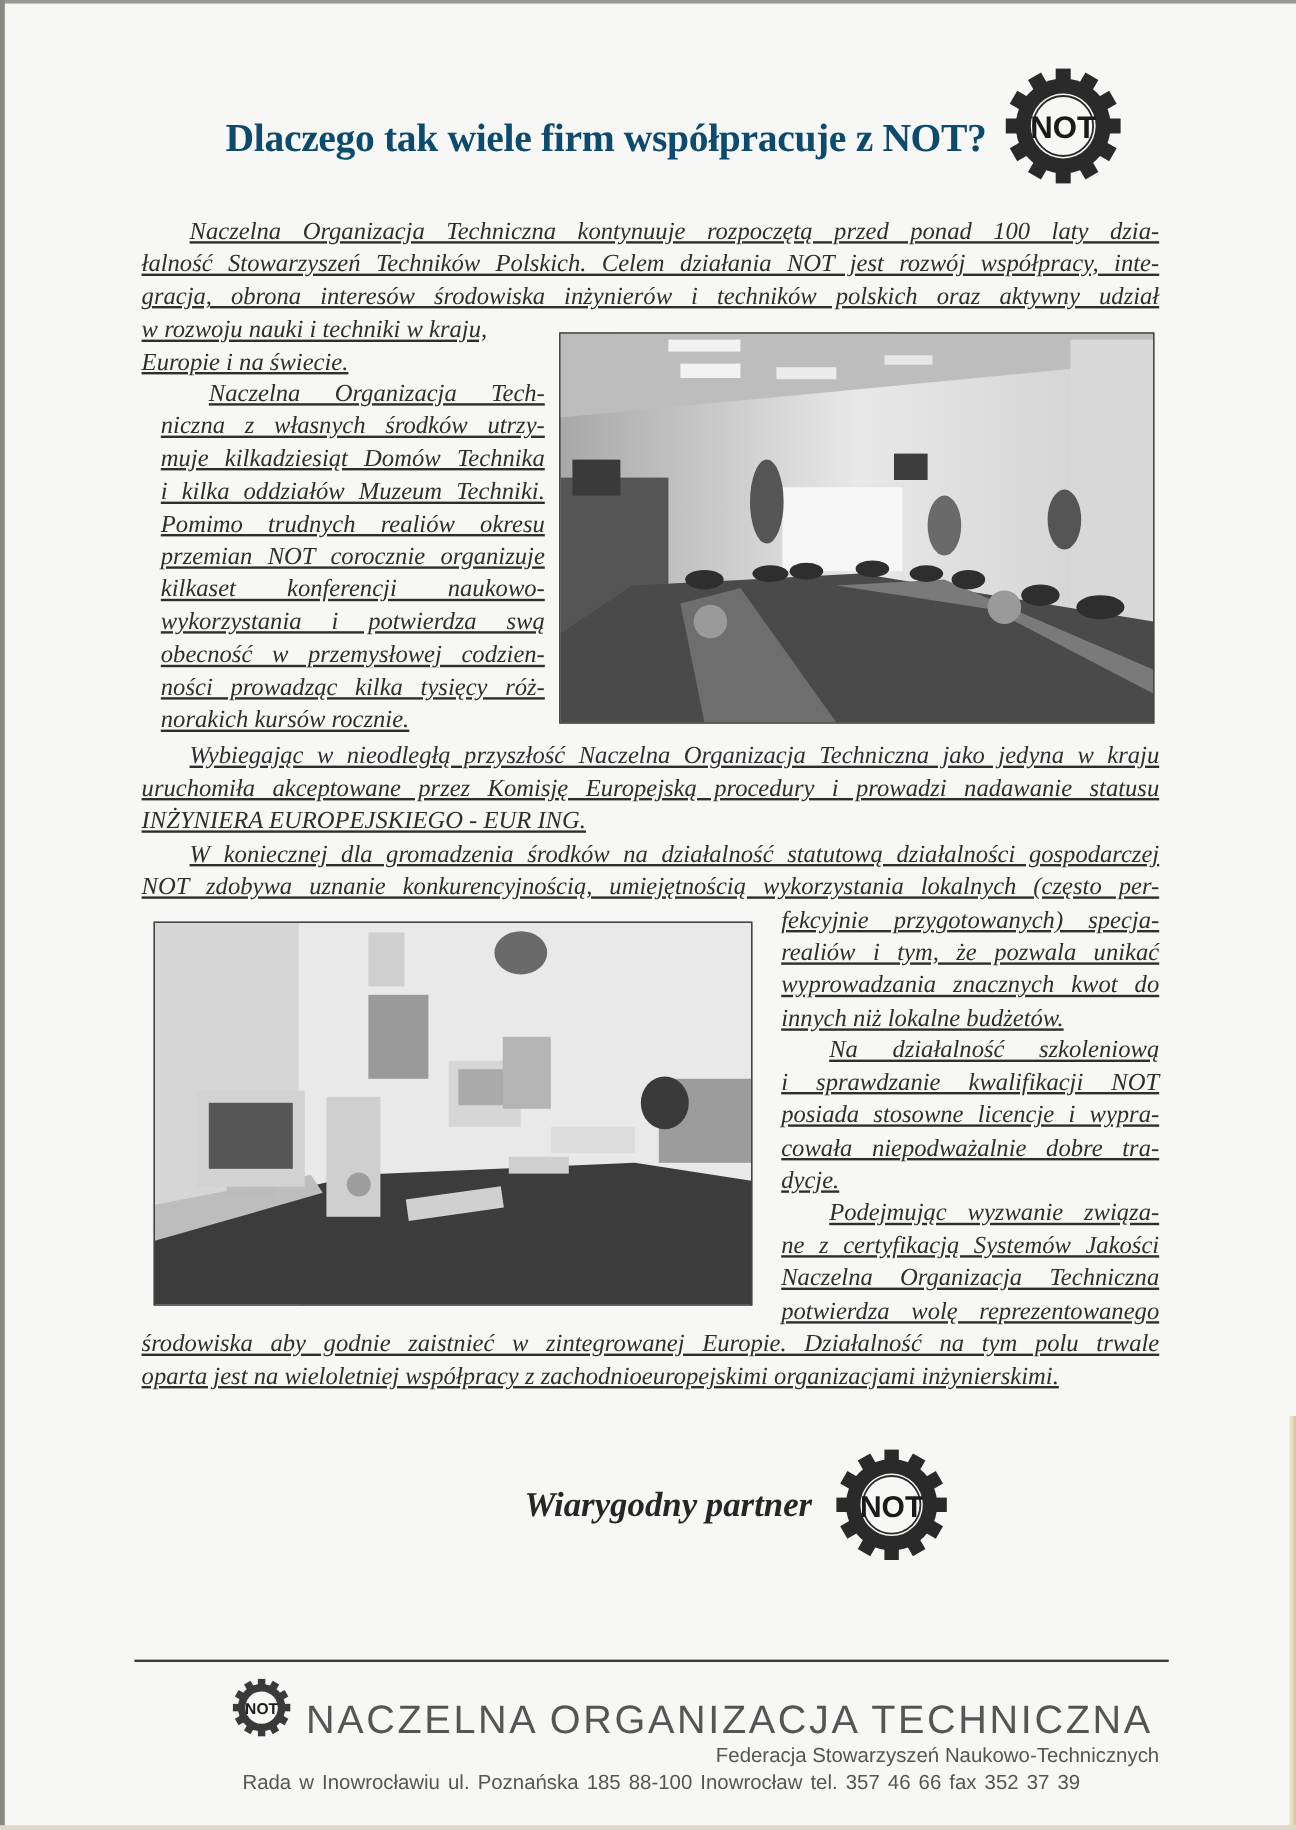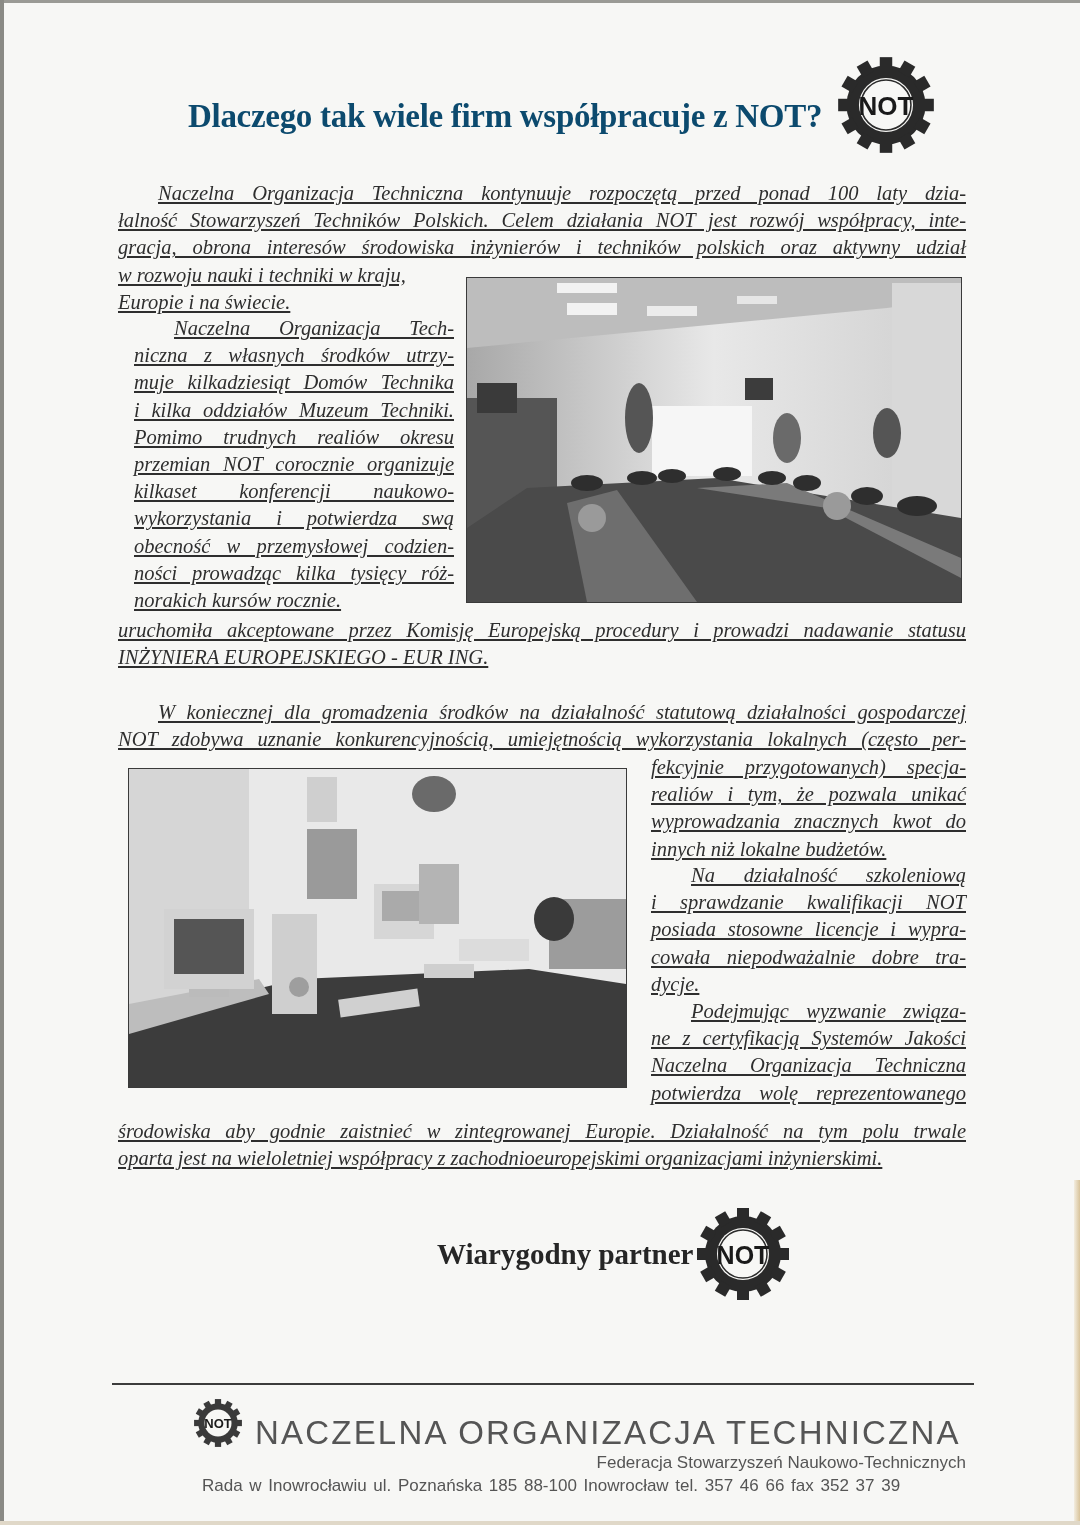--- a/index.html
+++ b/index.html
@@ -36,21 +36,21 @@
 
   .photo {
     position:absolute; overflow:hidden; background:#6c6c6c;
     border:1px solid #3a3a3a;
   }
   .photo-conf { left:466px; top:277px; width:494px; height:324px; }
   .photo-office { left:128px; top:768px; width:497px; height:318px; }
 
   .partner {
     position:absolute; left:437px; top:1238px;
-    font-size:29px; font-weight:bold; color:#262626;
+    font-size:29px; font-style:italic; font-weight:bold; color:#262626;
   }
   .footer-rule { position:absolute; left:112px; top:1383px; width:862px; height:2px; background:#3c3c3c; }
   .org-name {
     position:absolute; left:255px; top:1414px;
     font-family:"Liberation Sans", "DejaVu Sans", sans-serif;
     font-size:33px; letter-spacing:2.2px; color:#555;
   }
   .federation {
     position:absolute; right:114px; top:1453px;
     font-family:"Liberation Sans", "DejaVu Sans", sans-serif;
@@ -154,20 +154,21 @@
       <ellipse cx="340" cy="205" rx="14" ry="8"></ellipse>
       <ellipse cx="400" cy="218" rx="16" ry="9"></ellipse>
       <ellipse cx="450" cy="228" rx="20" ry="10"></ellipse>
     </g>
     <circle cx="125" cy="240" r="14" fill="#9a9a9a"></circle>
     <circle cx="370" cy="228" r="14" fill="#9a9a9a"></circle>
   </svg>
 </div>
 
 <div class="p just" style="left:118px; top:617px; width:848px;">
+  <span style="text-indent:40px;">Wybiegając w nieodległą przyszłość Naczelna Organizacja Techniczna jako jedyna w kraju</span>
   <span>uruchomiła akceptowane przez Komisję Europejską procedury i prowadzi nadawanie statusu</span>
   <span class="last">INŻYNIERA EUROPEJSKIEGO -  EUR  ING.</span>
 </div>
 
 <div class="p just" style="left:118px; top:699px; width:848px;">
   <span style="text-indent:40px;">W koniecznej dla gromadzenia środków na działalność statutową działalności gospodarczej</span>
   <span>NOT zdobywa uznanie konkurencyjnością, umiejętnością wykorzystania lokalnych (często per-</span>
 </div>
 
 <div class="photo photo-office">
@@ -210,21 +211,21 @@
   <span class="last">dycje.</span>
 </div>
 
 <div class="p just" style="left:651px; top:998px; width:315px;">
   <span style="padding-left:40px;">Podejmując wyzwanie związa-</span>
   <span>ne z certyfikacją Systemów Jakości</span>
   <span>Naczelna Organizacja Techniczna</span>
   <span>potwierdza wolę reprezentowanego</span>
 </div>
 
-<div class="p just" style="left:118px; top:1107px; width:848px;margin-top:11px;">
+<div class="p just" style="left:118px; top:1107px; width:848px;">
   <span>środowiska aby godnie zaistnieć w zintegrowanej Europie. Działalność na tym polu trwale</span>
   <span class="last">oparta jest na wieloletniej współpracy z zachodnioeuropejskimi organizacjami inżynierskimi.</span>
 </div>
 
 <div class="partner">Wiarygodny partner</div>
 
 <div class="gear gear-partner">
   <svg viewBox="0 0 100 100">
     <g fill="#2a2a2a">
       <circle cx="50" cy="50" r="38"></circle>

